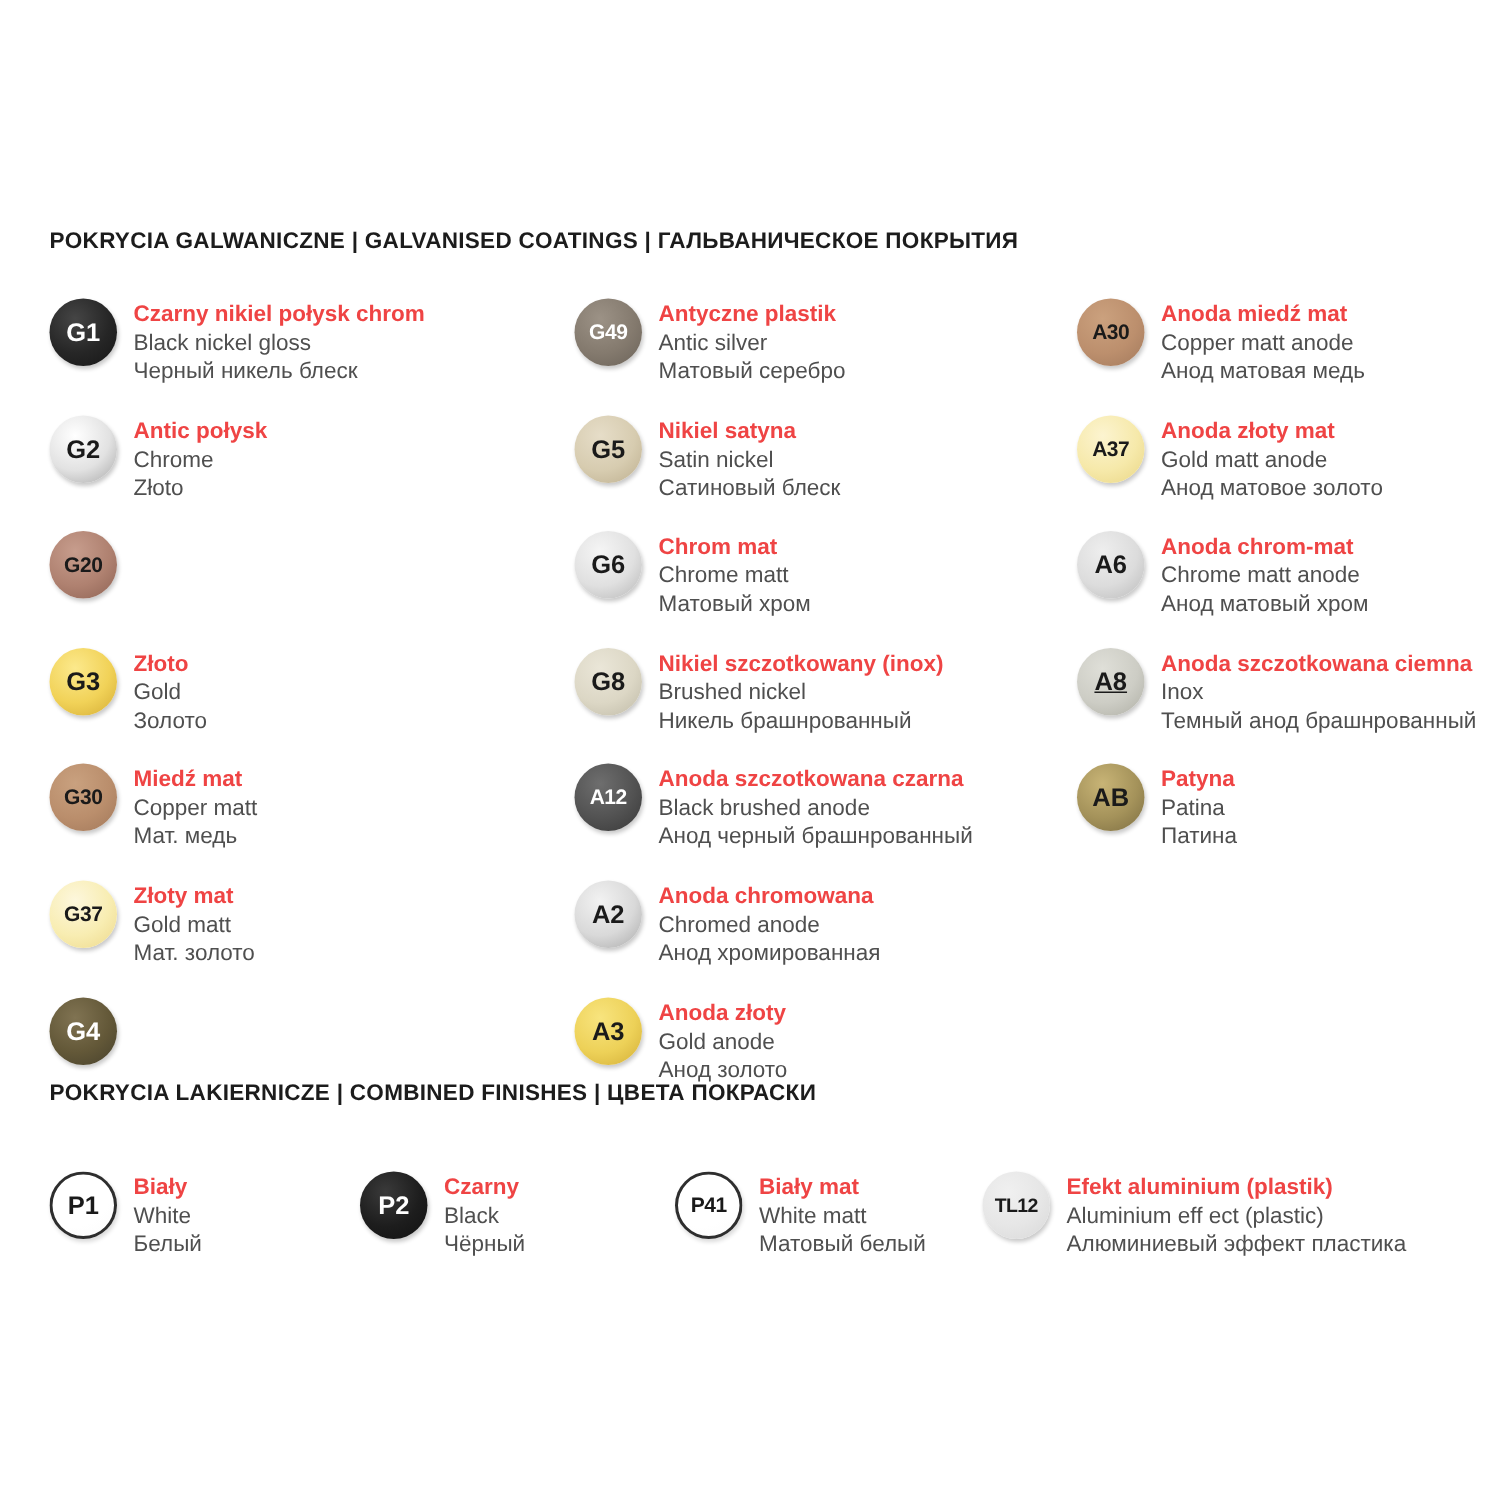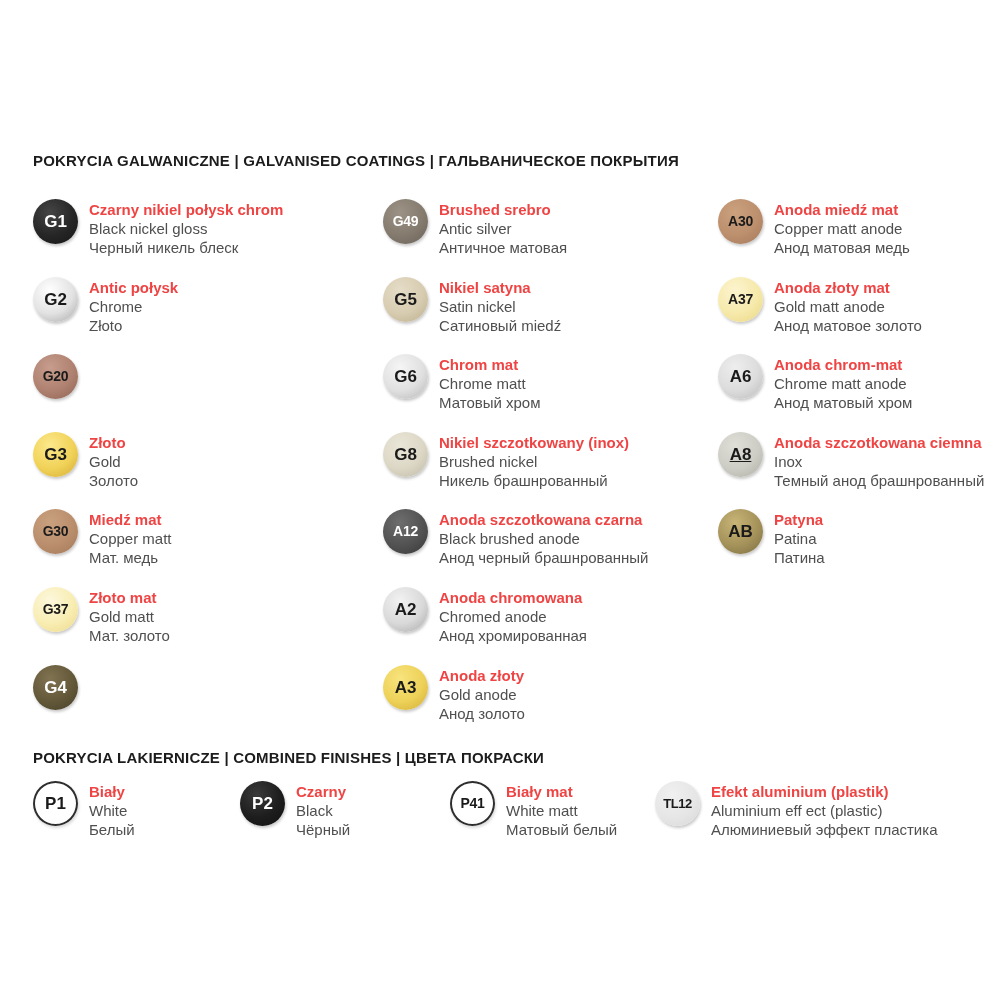--- a/index.html
+++ b/index.html
@@ -5,21 +5,21 @@
   html,body{margin:0;padding:0;}
   body{
     width:1000px;height:1000px;overflow:hidden;background:#ffffff;
     font-family:"Liberation Sans",sans-serif;color:#1a1a1a;position:relative;
   }
   .section-title{
     position:absolute;left:33px;font-size:15px;font-weight:bold;letter-spacing:.2px;color:#1c1c1c;
     white-space:nowrap;
   }
   #title-galvanised{top:152px;}
-  #title-combined{top:749px;}
+  #title-combined{top:720px;}
   .grid{position:absolute;left:33px;display:grid;}
   #grid-galvanised{
     top:199px;
     grid-template-columns:350px 335px 280px;
     grid-template-rows:repeat(7,77.6px);
     grid-auto-flow:column;
   }
   #grid-combined{
     top:781px;
     grid-template-columns:207px 210px 205px auto;
@@ -80,45 +80,45 @@
     <div class="txt">
         <div class="pl">Miedź mat</div>
         <div class="en">Copper matt</div>
         <div class="ru">Мат. медь</div>
       </div>
   </div>
 
   <div class="item">
     <div class="swatch code3" style="background: radial-gradient(circle at 38% 30%, rgb(253, 247, 221) 0%, rgb(248, 237, 178) 55%, rgb(237, 216, 138) 100%); color: rgb(26, 26, 26);">G37</div>
     <div class="txt">
-        <div class="pl">Złoto mat</div>
+        <div class="pl">Złoty mat</div>
         <div class="en">Gold matt</div>
         <div class="ru">Мат. золото</div>
       </div>
   </div>
 
   <div class="item">
     <div class="swatch code2" style="background: radial-gradient(circle at 38% 30%, rgb(128, 115, 82) 0%, rgb(99, 88, 56) 55%, rgb(70, 64, 44) 100%); color: rgb(255, 255, 255);">G4</div>
   </div>
 
   <div class="item">
     <div class="swatch code3" style="background: radial-gradient(circle at 38% 30%, rgb(156, 146, 134) 0%, rgb(132, 122, 110) 55%, rgb(106, 98, 88) 100%); color: rgb(255, 255, 255);">G49</div>
     <div class="txt">
-        <div class="pl">Brushed srebro</div>
+        <div class="pl">Antyczne plastik</div>
         <div class="en">Antic silver</div>
-        <div class="ru">Античное матовая</div>
+        <div class="ru">Матовый серебро</div>
       </div>
   </div>
 
   <div class="item">
     <div class="swatch code2" style="background: radial-gradient(circle at 38% 30%, rgb(230, 221, 200) 0%, rgb(215, 204, 176) 55%, rgb(188, 174, 142) 100%); color: rgb(26, 26, 26);">G5</div>
     <div class="txt">
         <div class="pl">Nikiel satyna</div>
         <div class="en">Satin nickel</div>
-        <div class="ru">Сатиновый miedź</div>
+        <div class="ru">Сатиновый блеск</div>
       </div>
   </div>
 
   <div class="item">
     <div class="swatch code2" style="background: radial-gradient(circle at 38% 30%, rgb(245, 245, 245) 0%, rgb(224, 224, 224) 55%, rgb(181, 181, 181) 100%); color: rgb(26, 26, 26);">G6</div>
     <div class="txt">
         <div class="pl">Chrom mat</div>
         <div class="en">Chrome matt</div>
         <div class="ru">Матовый хром</div>
       </div>

